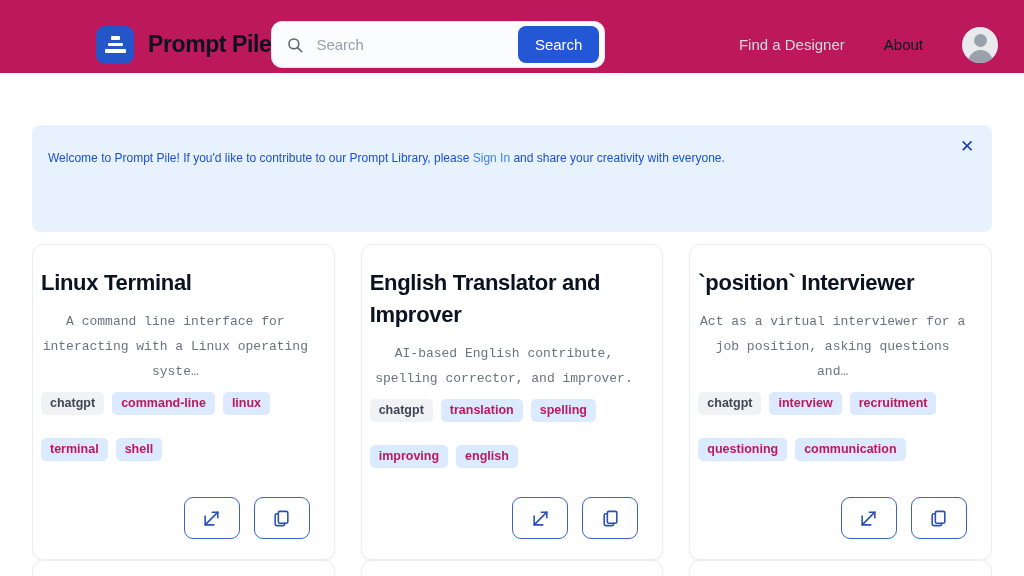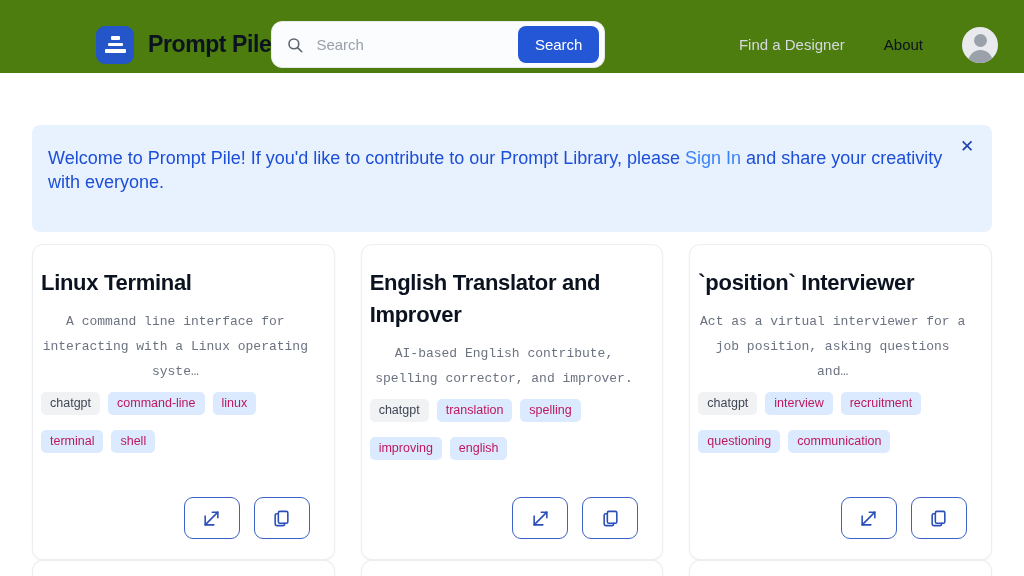--- a/index.html
+++ b/index.html
@@ -16,21 +16,21 @@
     color: #0f172a;
     -webkit-font-smoothing: antialiased;
   }
 
   
   .header {
     height: 73px;
     display: flex;
     align-items: center;
     padding: 16px 26px 0 96px;
-    background: #4d7c0f;
+    background: #be185d;
     position: relative;
   }
 
   .brand {
     display: flex;
     align-items: center;
     gap: 14px;
     flex: 0 0 auto;
   }
 
@@ -147,21 +147,21 @@
   
   .banner {
     margin: 52px 32px 0 32px;
     background: #e8f2fe;
     border-radius: 8px;
     padding: 21px 24px 22px 16px;
     position: relative;
     min-height: 107px;
   }
   .banner-text {
-    font-size: 18px;
+    font-size: 12px;
     line-height: 24px;
     color: #1d4ed8;
     max-width: 915px;
     padding-left: 0px;
   }
   .banner-link {
     color: #3b82f6;
     text-decoration: none;
     cursor: pointer;
   }
@@ -216,21 +216,22 @@
     line-height: 25px;
     color: #6b7280;
     margin-bottom: 8px;
     white-space: pre-wrap;
     text-align: center;
   }
 
   .tags {
     display: flex;
     flex-wrap: wrap;
-    gap: 15px 8px;
+    gap: 23px 8px;
+    font-weight: bold;
   }
   .tag {
     font-size: 12.5px;
     line-height: 19px;
     padding: 2px 9px;
     border-radius: 5px;
     background: #dbeafe;
     color: #be185d;
     white-space: nowrap;
     cursor: pointer;

